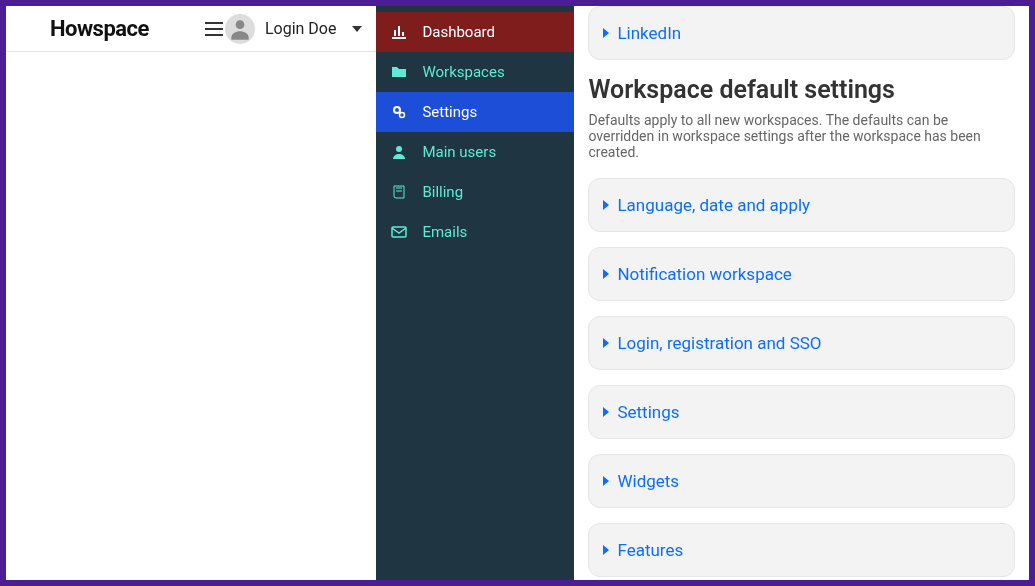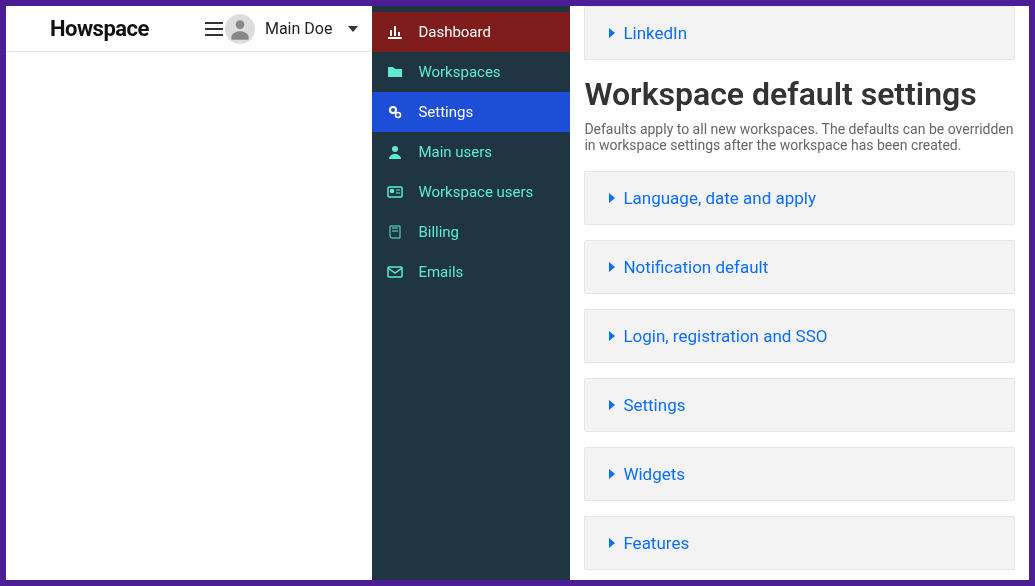--- a/index.html
+++ b/index.html
@@ -15,24 +15,24 @@
     .avatar svg { width: 26px; height: 26px; }
     .username { font-size: 16px; color: #222; }
     .caret-down { margin-left: 6px; }
     .body { flex: 1; display: flex; overflow: hidden; }
     .sidebar { width: 198px; background: #1f3642; display: flex; flex-direction: column; padding-top: 6px; }
     .sidebar-item { display: flex; align-items: center; gap: 14px; padding: 11px 14px; color: #5eead4; font-size: 15px; cursor: pointer; }
     .sidebar-item .icon { width: 18px; display: flex; align-items: center; justify-content: center; }
     .sidebar-item.active { background: #1d4ed8; color: #fff; }
     .sidebar-item.dashboard { background: #7f1d1d; color: #fff; }
     .main { flex: 1; background: #fff; padding: 0 14px 14px 14px; overflow-y: auto; }
-    .panel { background: #f3f3f3; border: 1px solid #e6e6e6; border-radius: 2px; padding: 16px 24px; margin-bottom: 15px; }
+    .panel { background: #f3f3f3; border: 1px solid #e6e6e6; border-radius: 12px; padding: 16px 14px; margin-bottom: 15px; }
     .panel-title { display: flex; align-items: center; gap: 8px; color: #0d6efd; font-size: 17px; cursor: pointer; }
     .caret-right { width: 0; height: 0; border-top: 5px solid transparent; border-bottom: 5px solid transparent; border-left: 6px solid #0d6efd; }
-    .section-title { font-size: 32px; font-weight: 600; color: #333; margin: 12px 0 8px 0; }
+    .section-title { font-size: 25px; font-weight: 600; color: #333; margin: 12px 0 8px 0; }
     .section-desc { font-size: 14px; color: #666; margin-bottom: 18px; }
   </style>
 </head>
 <body>
 
 <div class="app">
   <div class="topbar">
     <div class="logo">Howspace</div>
     <div class="hamburger">
       <span></span>
@@ -40,21 +40,21 @@
         <span></span>
     </div>
     <div class="spacer"></div>
     <div class="user-area">
       <div class="avatar">
         <svg viewBox="0 0 24 24" fill="#888">
             <circle cx="12" cy="8" r="4"></circle>
             <path d="M4 20c0-4 4-6 8-6s8 2 8 6v2H4z"></path>
           </svg>
       </div>
-      <span class="username">Main Doe</span>
+      <span class="username">Login Doe</span>
       <svg class="caret-down" width="10" height="6" viewBox="0 0 10 6">
           <path d="M0 0l5 6 5-6z" fill="#333"></path>
         </svg>
     </div>
   </div>
 
   <div class="body">
     <div class="sidebar">
       <div class="sidebar-item dashboard">
         <span class="icon">
@@ -85,30 +85,20 @@
         <span class="icon">
           <svg width="16" height="16" viewBox="0 0 16 16" fill="currentColor">
               <circle cx="8" cy="5" r="3"></circle>
               <path d="M2 15c0-3 3-5 6-5s6 2 6 5z"></path>
             </svg>
         </span>
         <span>Main users</span>
       </div>
       <div class="sidebar-item">
         <span class="icon">
-          <svg width="16" height="16" viewBox="0 0 16 16" fill="none" stroke="currentColor" stroke-width="1.5">
-              <rect x="1" y="3" width="14" height="10" rx="1"></rect>
-              <circle cx="5" cy="7" r="1.5" fill="currentColor"></circle>
-              <path d="M9 6h4M9 9h4" stroke-width="1"></path>
-            </svg>
-        </span>
-        <span>Workspace users</span>
-      </div>
-      <div class="sidebar-item">
-        <span class="icon">
           <svg width="16" height="16" viewBox="0 0 16 16" fill="currentColor">
               <path d="M3 2h10v12H5a2 2 0 01-2-2zM5 4h6M5 7h6" stroke="currentColor" stroke-width="1" fill="none"></path>
             </svg>
         </span>
         <span>Billing</span>
       </div>
       <div class="sidebar-item">
         <span class="icon">
           <svg width="16" height="16" viewBox="0 0 16 16" fill="none" stroke="currentColor" stroke-width="1.5">
               <rect x="1" y="3" width="14" height="10" rx="1"></rect>
@@ -132,21 +122,21 @@
 
       <div class="panel">
         <div class="panel-title">
           <span class="caret-right"></span>
           <span>Language, date and apply</span>
         </div>
       </div>
       <div class="panel">
         <div class="panel-title">
           <span class="caret-right"></span>
-          <span>Notification default</span>
+          <span>Notification workspace</span>
         </div>
       </div>
       <div class="panel">
         <div class="panel-title">
           <span class="caret-right"></span>
           <span>Login, registration and SSO</span>
         </div>
       </div>
       <div class="panel">
         <div class="panel-title">

